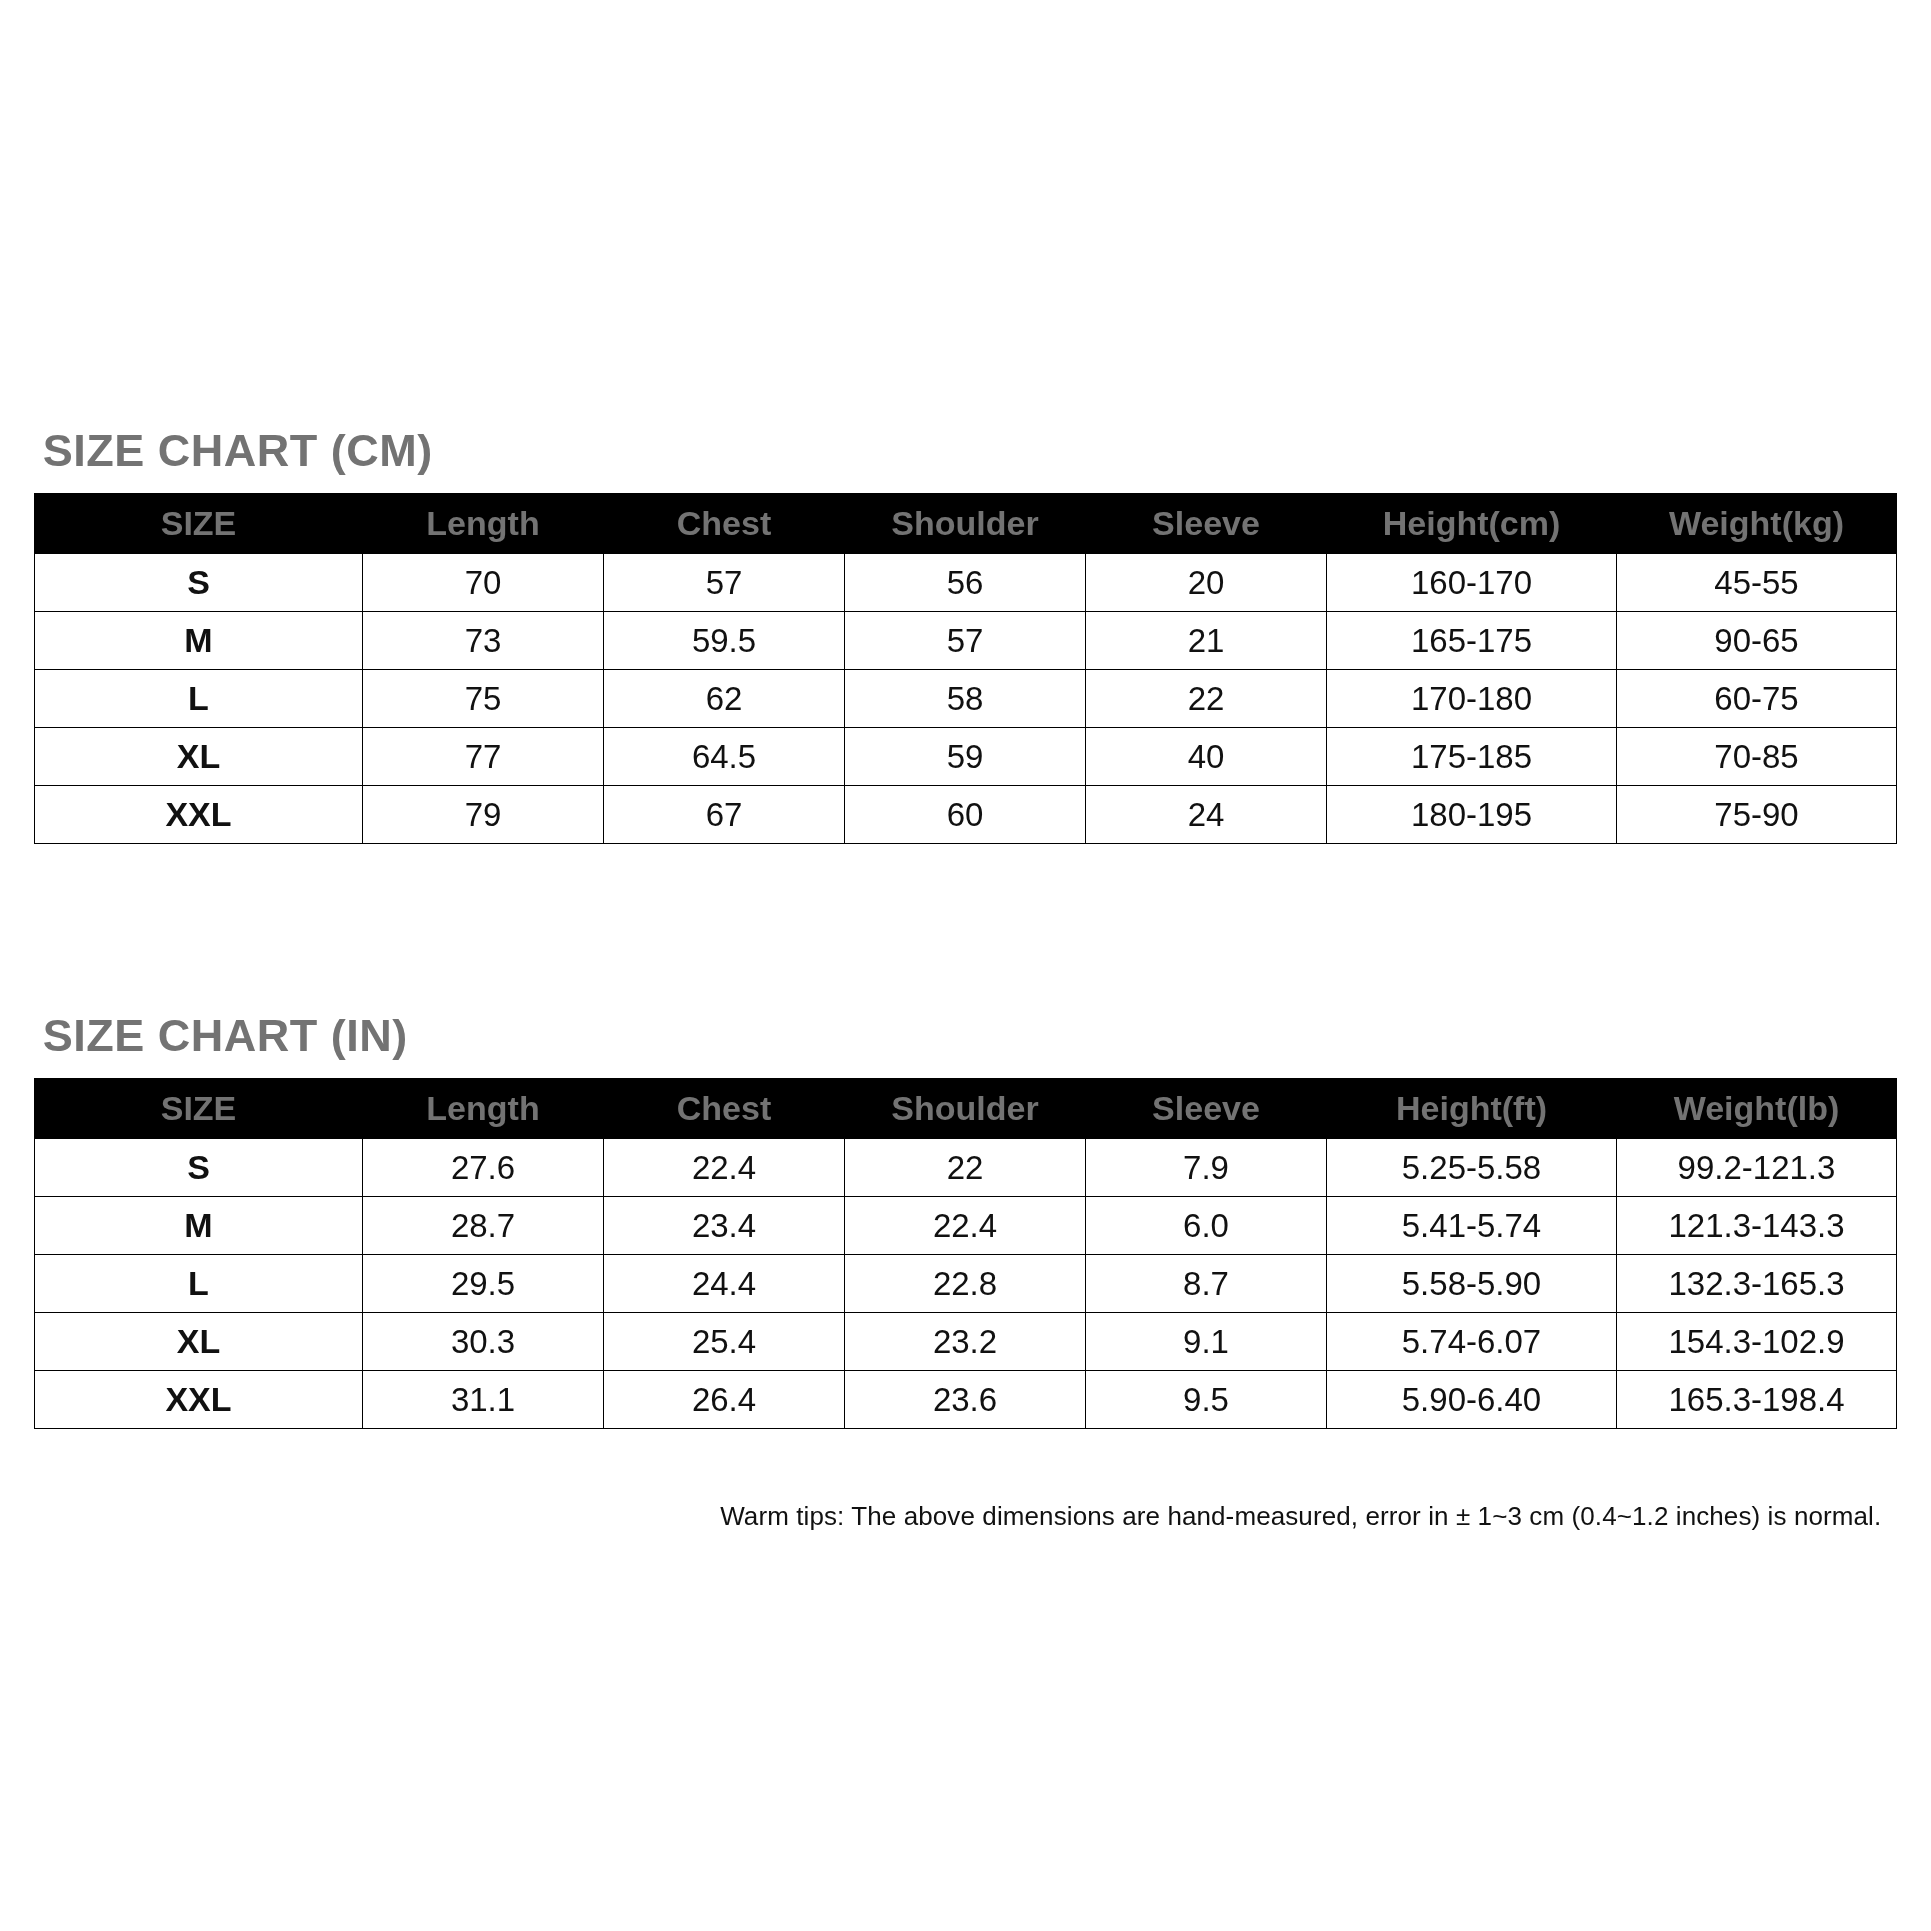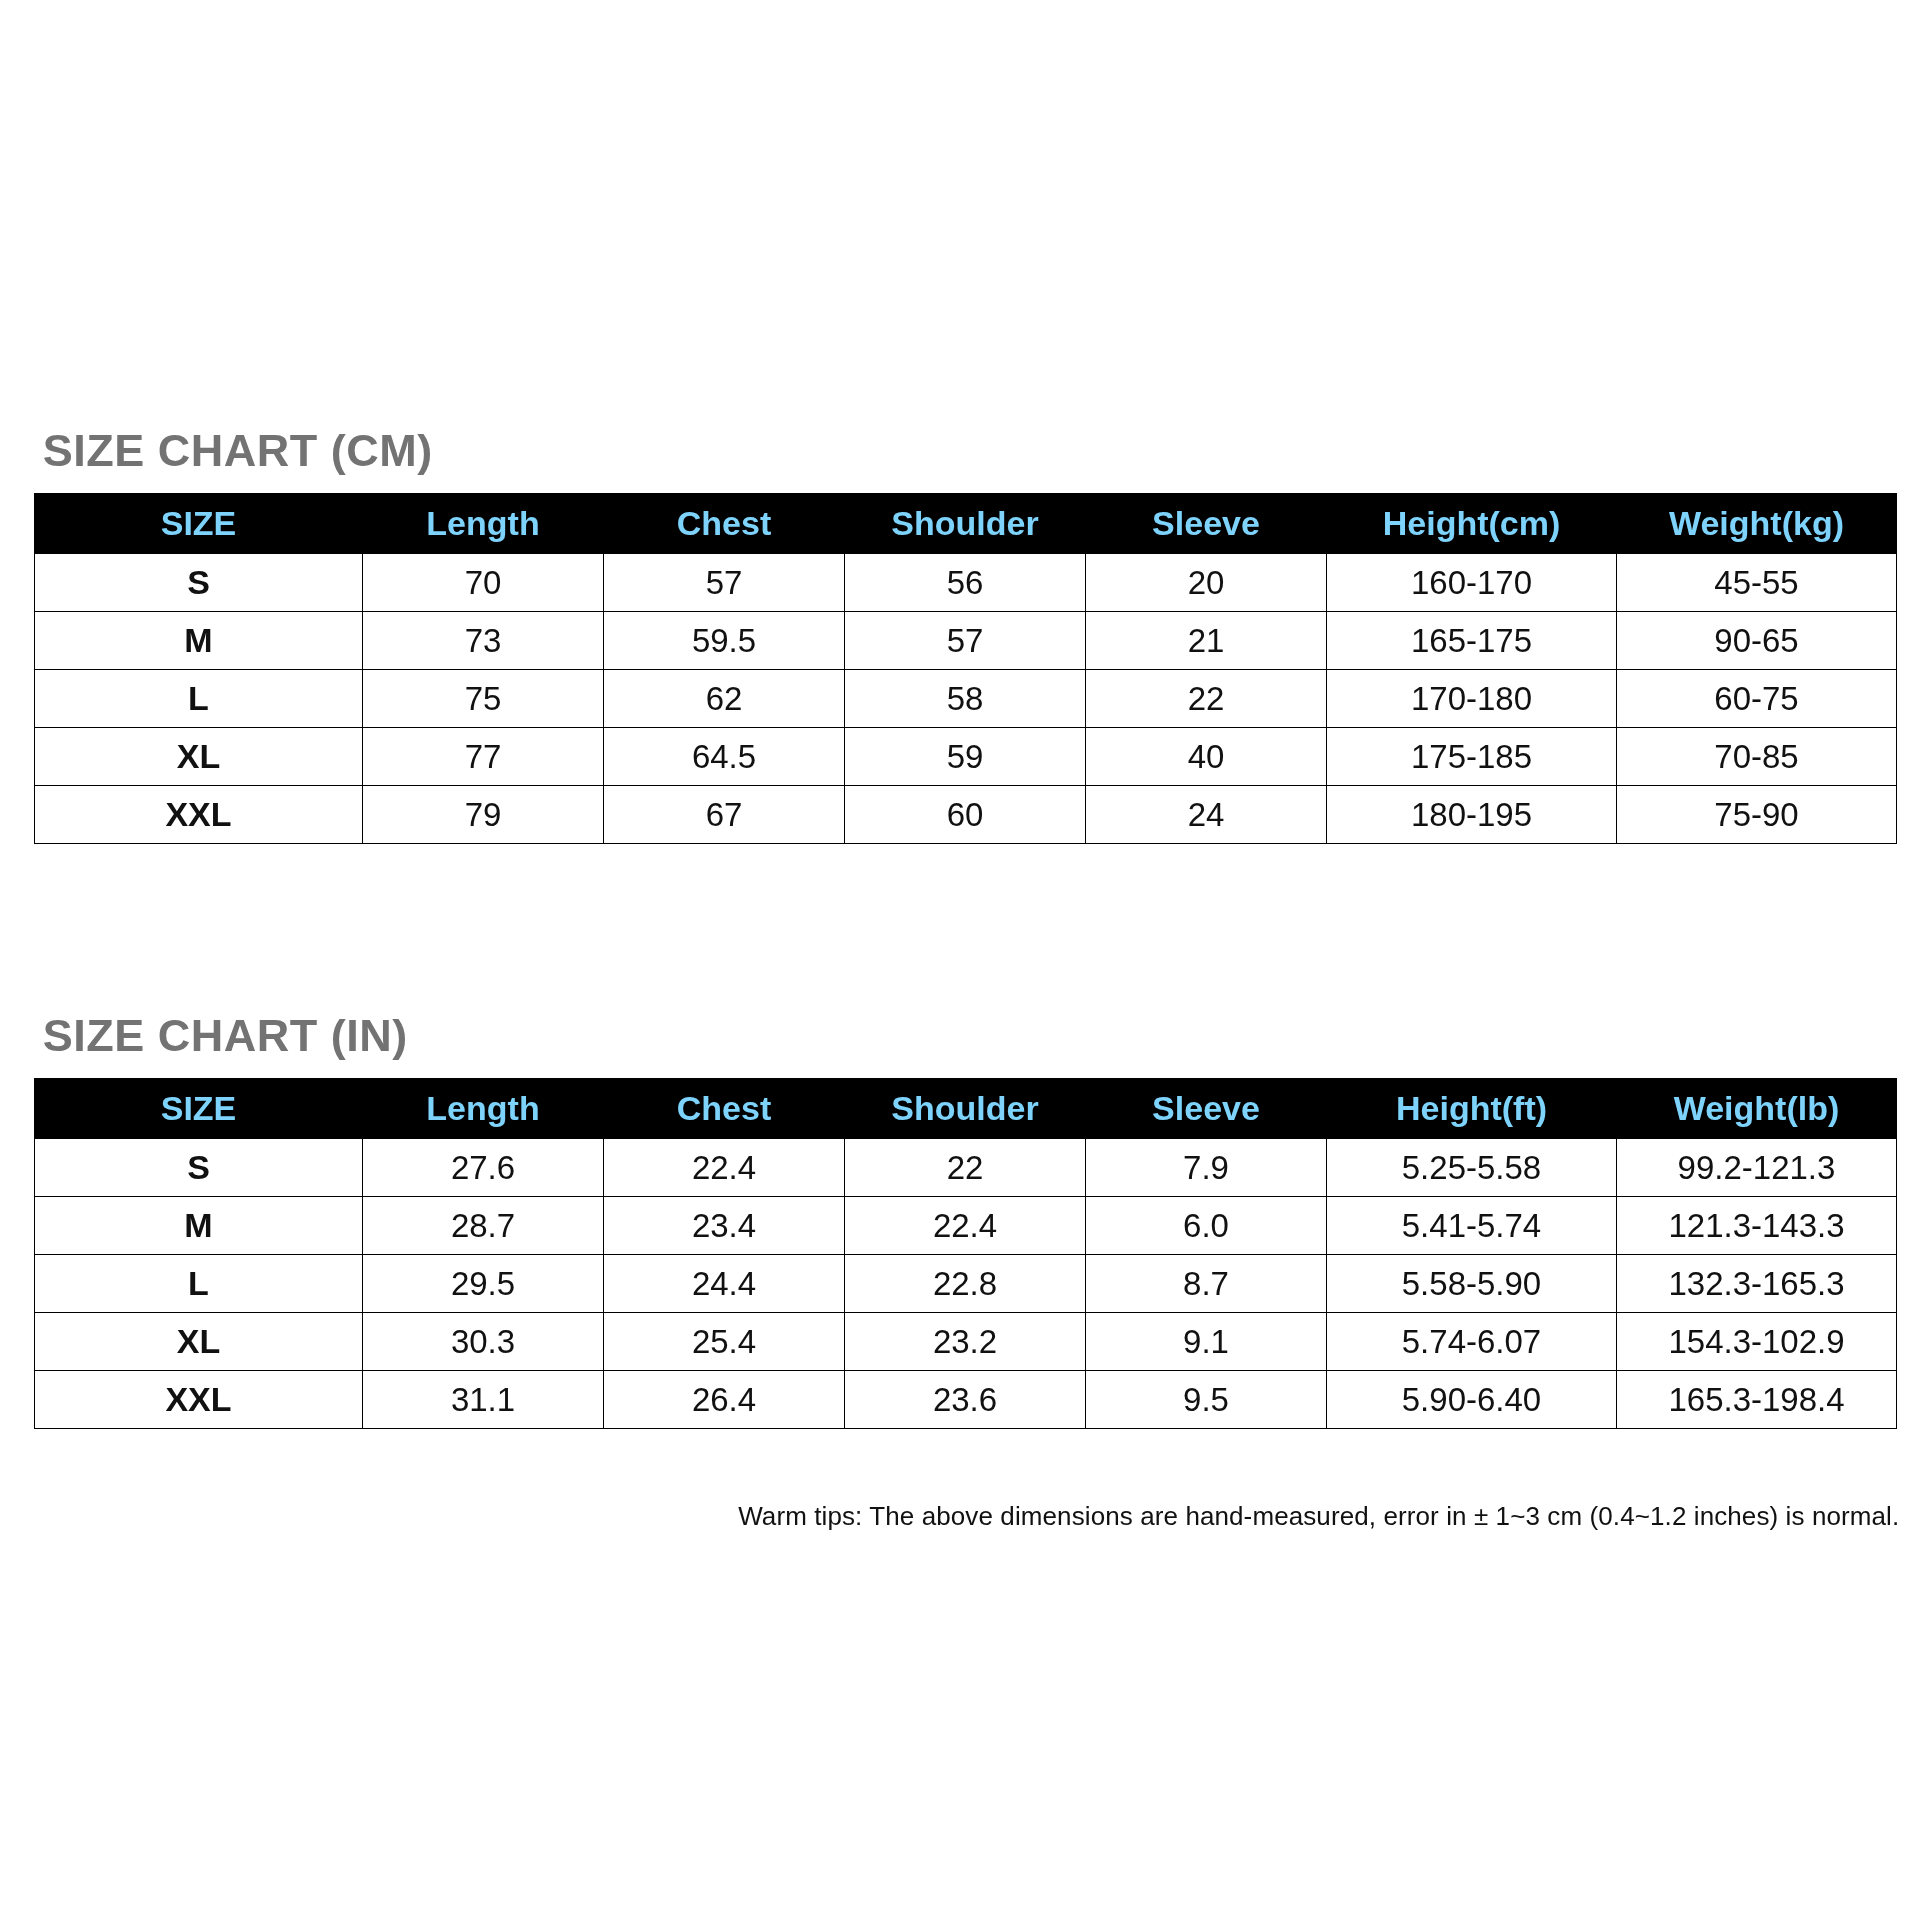--- a/index.html
+++ b/index.html
@@ -52,42 +52,42 @@
     vertical-align: middle;
     height: 58px;
     font-size: 33px;
     color: #111111;
     font-weight: normal;
     padding: 0 3.9px;
     box-sizing: border-box;
   }
   table.size-table thead th {
     background: #000000;
-    color: #7dd3fc;
+    color: #737373;
     font-weight: bold;
     font-size: 34px;
     height: 60px;
     border: 1.9px solid #000000;
   }
   table.size-table tbody td.size-cell {
     font-weight: bold;
     font-size: 34px;
   }
   
   col.c0 { width: 328px; }
   col.c1 { width: 241px; }
   col.c2 { width: 241px; }
   col.c3 { width: 241px; }
   col.c4 { width: 241px; }
   col.c5 { width: 290px; }
   col.c6 { width: 280px; }
 
   .warm-tips {
     position: absolute;
-    left: 44px;
+    left: 26px;
     top: 1501px;
     width: 1863px;
     text-align: right;
     font-size: 26px;
     color: #111111;
     padding-right: 7.7px;
     box-sizing: border-box;
     letter-spacing: 0.1px;
   }
 </style>

